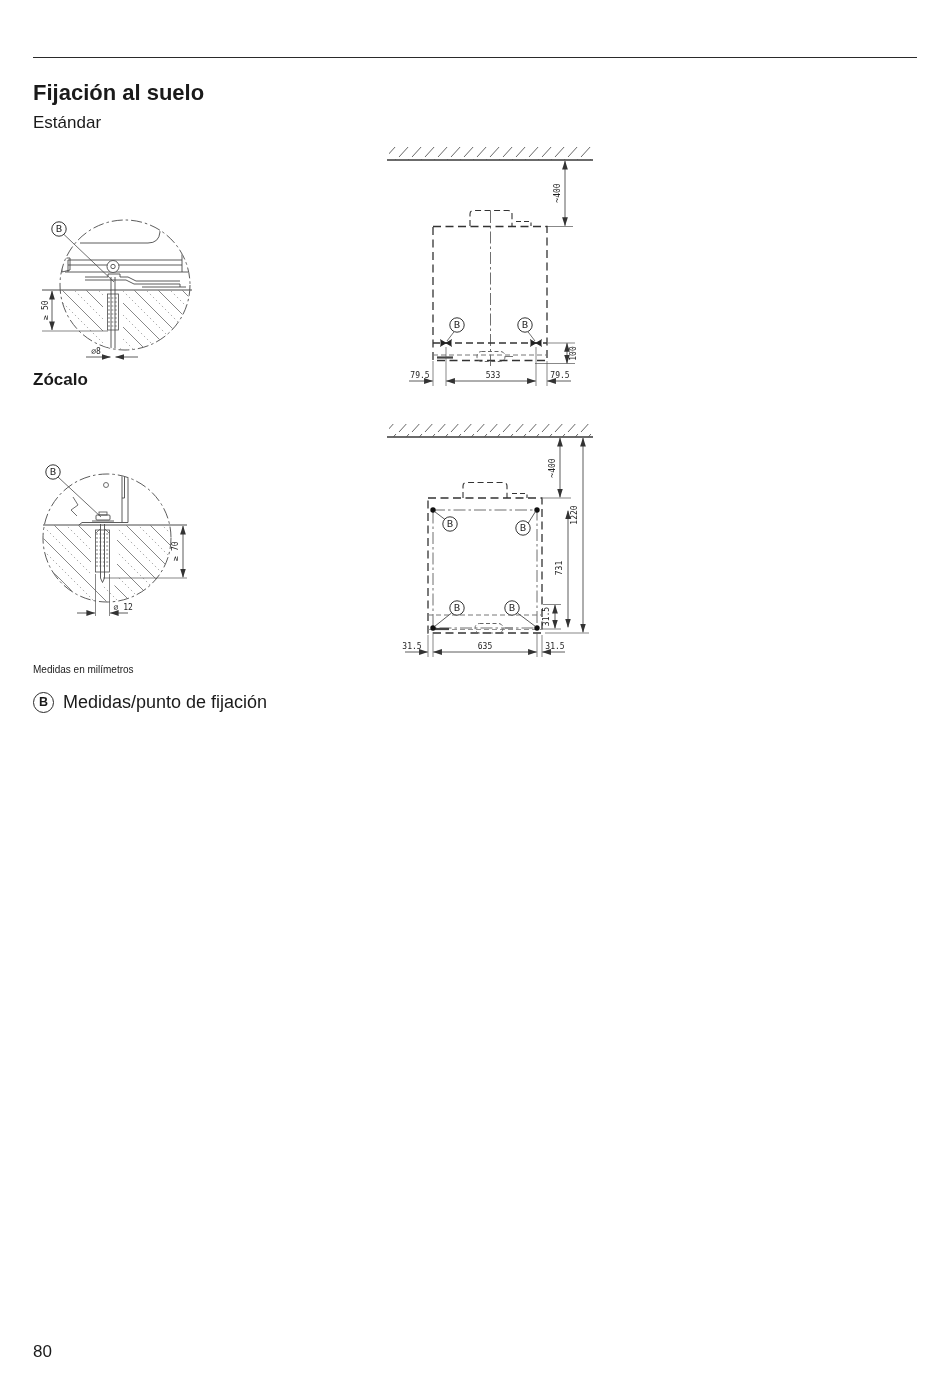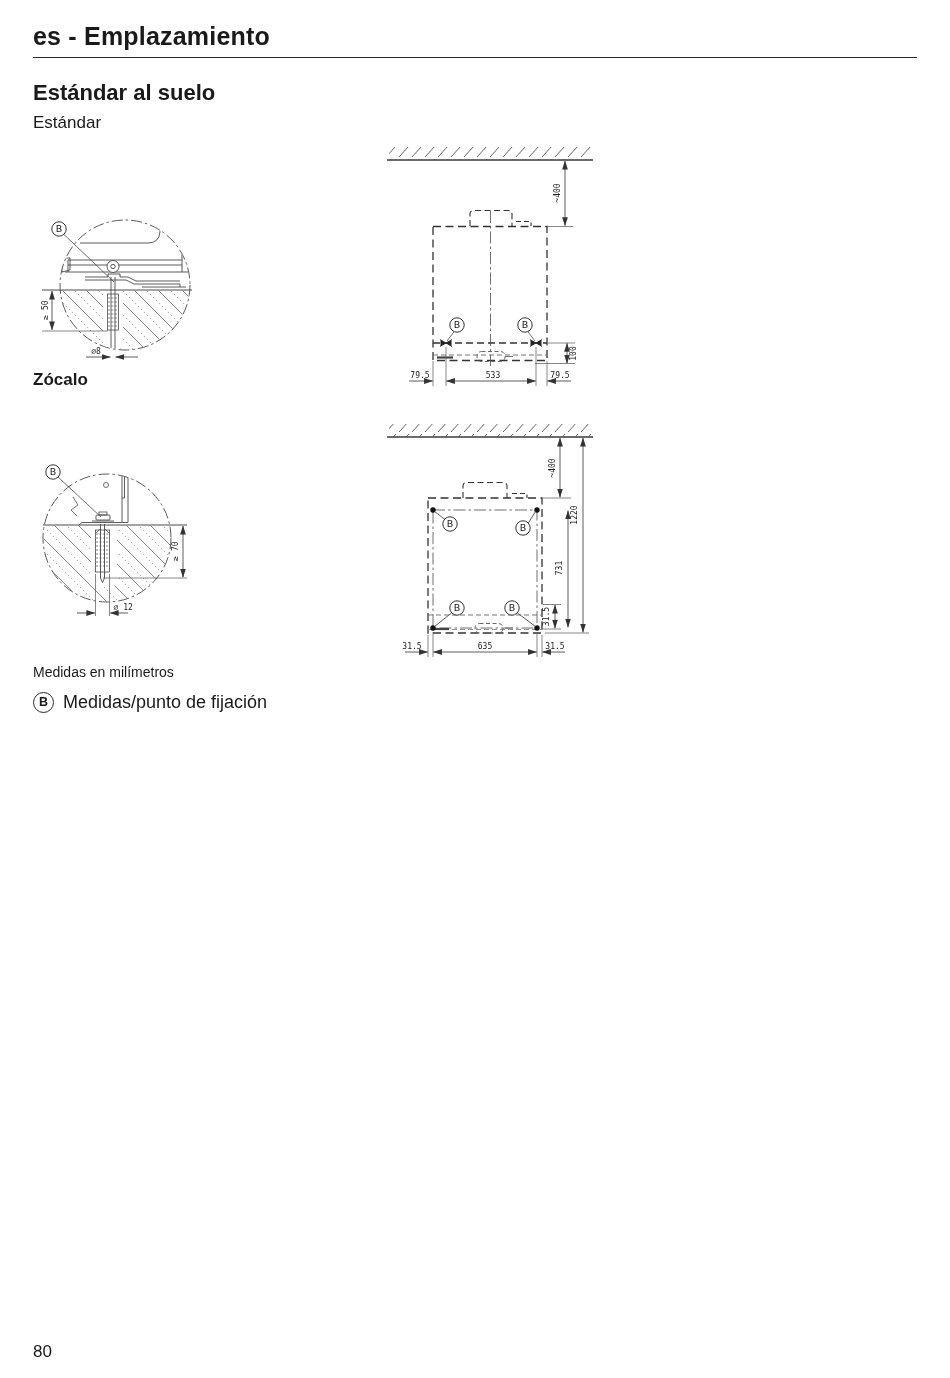--- a/index.html
+++ b/index.html
@@ -3,38 +3,37 @@
 <meta charset="utf-8">
 <style>
   html,body{margin:0;padding:0;background:#e8e8e8;}
   #page{position:relative;width:950px;height:1378px;background:#ffffff;overflow:hidden;
         font-family:"Liberation Sans",sans-serif;color:#1a1a1a;}
   .abs{position:absolute;}
   .h1{font-size:25px;font-weight:bold;letter-spacing:0.2px;}
   .rule{height:0;border-top:1.4px solid #2a2a2a;}
   .h2{font-size:22px;font-weight:bold;}
   .sub{font-size:17px;font-weight:normal;}
-  .note{font-size:14px;}
+  .note{font-size:10px;}
   .legend{display:flex;align-items:center;gap:9px;font-size:18px;}
   .bcircle{display:inline-flex;align-items:center;justify-content:center;
            width:19px;height:19px;border:1.6px solid #2a2a2a;border-radius:50%;
            font-size:12.5px;font-weight:bold;line-height:1;}
   .pgnum{font-size:17px;}
   svg{position:absolute;overflow:visible;}
   svg text{font-family:"DejaVu Sans Mono",monospace;font-size:8px;fill:#222;}
   svg text.co{font-family:"DejaVu Sans",sans-serif;font-size:9.5px;}
 </style>
 </head>
 <body>
 
 <div id="page">
 
-  <div class="abs h1" style="left:33px;top:22px;">es - Emplazamiento</div>
   <div class="abs rule" style="left:33px;top:57px;width:884px;"></div>
-  <div class="abs h2" style="left:33px;top:80px;">Estándar al suelo</div>
+  <div class="abs h2" style="left:33px;top:80px;">Fijación al suelo</div>
   <div class="abs sub" style="left:33px;top:113px;">Estándar</div>
   <div class="abs sub" style="left:33px;top:370px;font-weight:bold;">Zócalo</div>
 
   <svg class="abs" style="left:30px;top:210px;" width="175" height="165" viewBox="0 0 175 165">
     <defs>
       <clipPath id="clipA">
           <circle cx="95" cy="75" r="64.5"></circle>
         </clipPath>
       <pattern id="fhA" width="24" height="24" patternUnits="userSpaceOnUse">
         <line x1="-1" y1="-1" x2="25" y2="25" stroke="#6a6a6a" stroke-width="0.8"></line>

